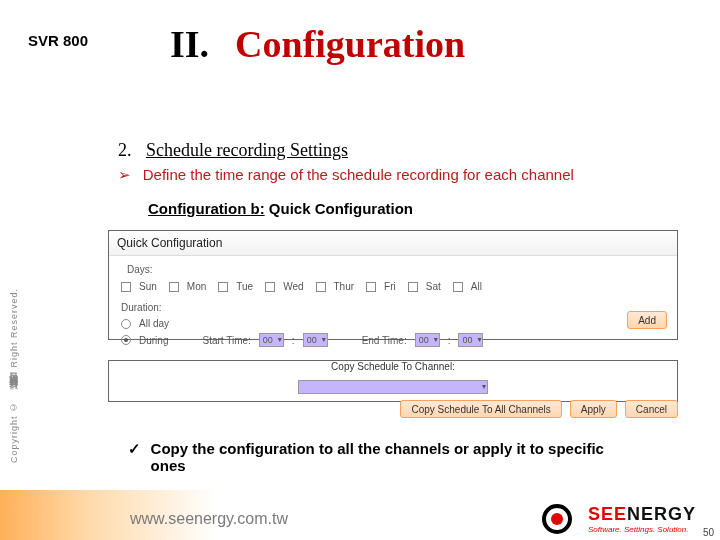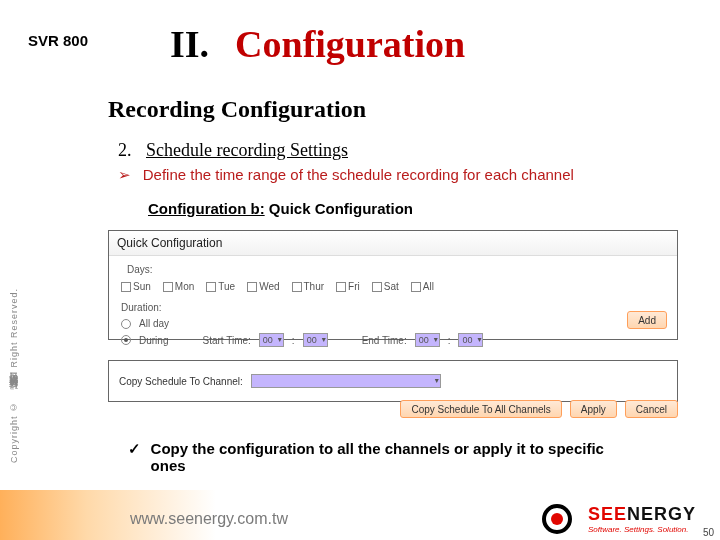--- a/index.html
+++ b/index.html
@@ -26,31 +26,31 @@
   .conf-b .pre { text-decoration: underline; }
   .conf-b .post {}
 
   
   .panel { position: absolute; left: 108px; width: 570px; border: 1px solid #666; background: #fff; font-size: 10px; color: #333; }
   .panel1 { top: 230px; height: 110px; }
   .panel1 .hdr { padding: 5px 8px; font-family: Tahoma, sans-serif; font-size: 12px; color: #222; background: linear-gradient(#fff,#f2f2f2); border-bottom: 1px solid #ddd; }
   .panel1 .body { padding: 8px 12px; font-size: 10px; color: #555; }
   .days-lbl { margin-bottom: 6px; margin-left: 6px; }
   .days-row { display: flex; gap: 12px; margin-bottom: 10px; align-items: center; }
-  .days-row label { display: inline-flex; align-items: center; gap: 2px; }
+  .days-row label { display: inline-flex; align-items: center; gap: 8px; }
   .chk { width: 10px; height: 10px; border: 1px solid #888; display: inline-block; background: #fff; }
   .dur-lbl { margin-bottom: 5px; }
   .dur-row { display: flex; align-items: center; gap: 8px; }
   .radio { width: 10px; height: 10px; border: 1px solid #888; border-radius: 50%; display: inline-block; }
   .radio.sel::after { content:""; display:block; width:4px; height:4px; background:#555; border-radius:50%; margin:2px; }
   .sel-box { border:1px solid #999; background:#c4b5fd; font-size:9px; padding:0 10px 0 3px; height:14px; line-height:12px; display:inline-flex; align-items:center; position:relative; }
   .sel-box::after { content:"▾"; position:absolute; right:1px; font-size:8px; color:#555; }
   .add-btn { position:absolute; right:10px; bottom:10px; }
 
-  .panel2 { top: 360px; height: 42px; display:flex; align-items:center; padding: 0 10px; gap:8px; }
+  .panel2 { top: 360px; height: 42px; display:flex; align-items:center; padding: 0 10px; gap:8px;flex-direction:column; }
   .copy-sel { width:190px; }
 
   .btn { border:1px solid #ff9f5a; background: linear-gradient(#ffe9d6,#ffd6b0); border-radius:3px; font-size:10px; height:18px; padding:0 10px; display:inline-flex; align-items:center; color:#333; cursor:pointer; }
   .btn-row { position:absolute; top:400px; right:42px; display:flex; gap:8px; }
 
   .check-row { position:absolute; top:440px; left:128px; width:480px; font-size:15px; font-weight:bold; color:#000; display:flex; gap:10px; }
   .check-row .chkmark { color:#000; }
 
   
   .footer-grad { position:absolute; bottom:0; left:0; width:720px; height:50px; background: linear-gradient(90deg, #ffb05a 0%, #ffd9a9 12%, #ffffff 30%); }
@@ -73,21 +73,20 @@
 
 <div class="slide">
 
   <div class="product-label">SVR 800</div>
 
   <div class="title-row">
     <span class="title-num">II.</span>
     <span class="title-text">Configuration</span>
   </div>
 
-  <div class="section-h">Recording Configuration</div>
 
   <div class="item-row">
     <span class="item-num">2.</span>
     <span class="item-text">Schedule recording Settings</span>
   </div>
 
   <div class="bullet-row">
     <span class="arrow">➢</span>
     <span>Define the time range of the schedule recording for each channel</span>
   </div>

